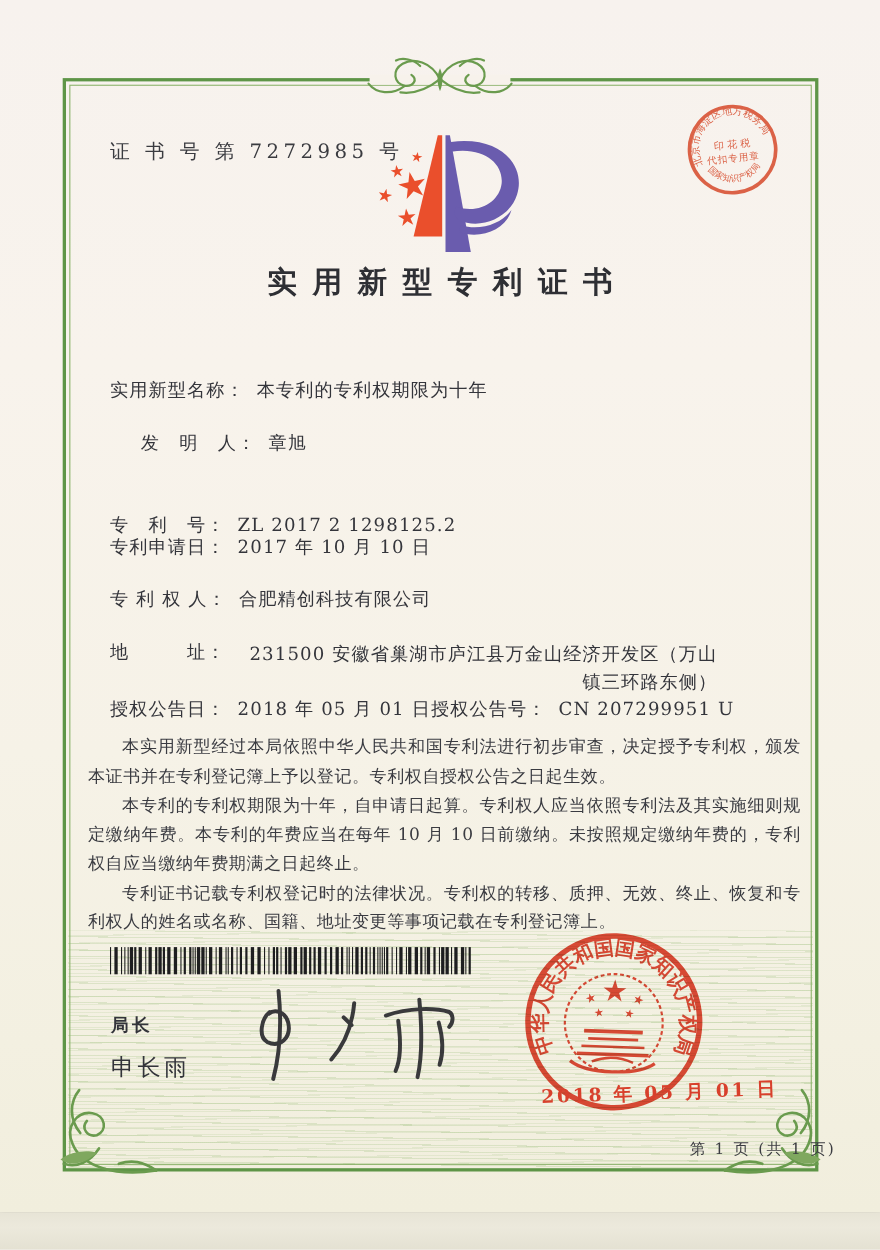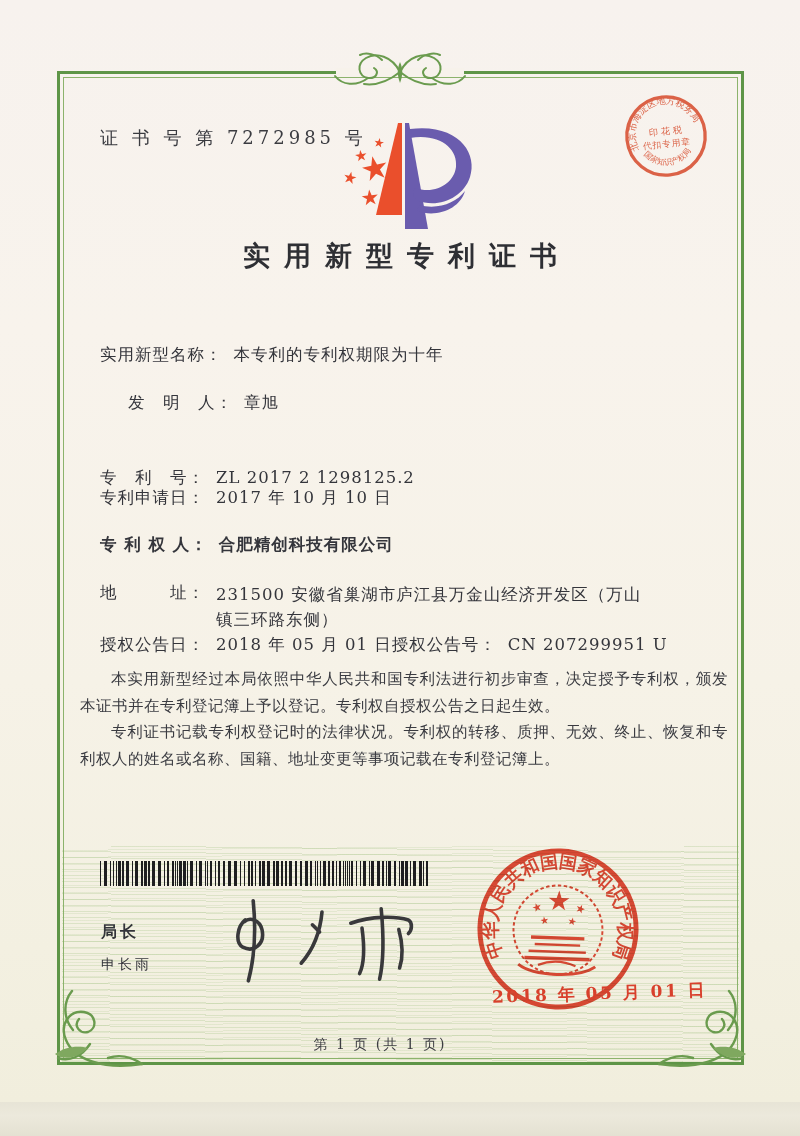--- a/index.html
+++ b/index.html
@@ -52,53 +52,53 @@
   #title {
     position:absolute; left:0; top:238px; width:800px;
     text-align:center; font-size:27px; font-weight:600;
     letter-spacing:14px; text-indent:14px; color:#2e2f34;
   }
 
   
   .row { position:absolute; left:100px; font-size:16.5px; letter-spacing:1px; color:#34353b; white-space:nowrap; }
   .row .val { margin-left:11px; }
   #f0 { top:344px; } #f1 { top:392px;margin-left:28px; } #f2 { top:439px;margin-top:28px; }
-  #f3 { top:487px; } #f4 { top:534px;font-weight:bold; }
-  #f5 { top:582px; white-space:normal; }
+  #f3 { top:487px; } #f4 { top:534px; }
+  #f5 { top:582px; white-space:normal;text-align:right; }
   #f5 .val {
     display:inline-block; width:436px; vertical-align:top;
     line-height:25px; white-space:normal;
   }
   #grant-row { top:634px; }
   #grant-row .pair2 { }
 
   
   #body-text {
     position:absolute; left:80px; top:666px; width:648px;
     font-size:15.5px; line-height:26.5px; text-align:justify;
     color:#3a3b41; letter-spacing:.5px;
   }
   #body-text p { text-indent:2em; }
 
   
   #barcode-wrap { position:absolute; left:100px; top:861px; width:332px; height:25px; }
   #director-label { position:absolute; left:101px; top:922px; font-size:16px; letter-spacing:3px;font-weight:bold; }
-  #director-name  { position:absolute; left:101px; top:956px; font-size:14px; letter-spacing:3px; }
+  #director-name  { position:absolute; left:101px; top:956px; font-size:21px; letter-spacing:3px; }
   #signature { position:absolute; left:218px; top:890px; width:200px; height:100px; }
   #seal {
     position:absolute; left:474px; top:845px; width:168px; height:168px;
     mix-blend-mode:multiply; opacity:.93; transform:rotate(2deg);
   }
   #seal-date {
     position:absolute; left:492px; top:982px; font-size:17px;
     color:#d8402c; letter-spacing:2.5px; transform:rotate(-2deg);
     font-weight:600;
   }
   #footer {
-    position:absolute; left:0; top:1036px; width:760px; text-align:center;
+    position:absolute; left:0; top:1036px; width:760px; text-align:right;
     font-size:14px; letter-spacing:2px; color:#3c3d42;
   }
   svg text { font-family:"DejaVu Serif","Liberation Serif",serif; }
 </style>
 </head>
 <body>
 
 <div id="paper">
 
   <div id="frame"></div>
@@ -194,20 +194,21 @@
   </div>
   <div class="row" id="f5">
     <span class="lab">地　　　址：</span><span class="val">231500 安徽省巢湖市庐江县万金山经济开发区（万山镇三环路东侧）</span>
   </div>
   <div class="row" id="grant-row">
     <span>授权公告日：</span><span class="val">2018 年 05 月 01 日</span><span class="pair2">授权公告号：</span><span class="val">CN 207299951 U</span>
   </div>
 
   <div id="body-text">
     <p>本实用新型经过本局依照中华人民共和国专利法进行初步审查，决定授予专利权，颁发本证书并在专利登记簿上予以登记。专利权自授权公告之日起生效。</p>
+    <p>本专利的专利权期限为十年，自申请日起算。专利权人应当依照专利法及其实施细则规定缴纳年费。本专利的年费应当在每年 10 月 10 日前缴纳。未按照规定缴纳年费的，专利权自应当缴纳年费期满之日起终止。</p>
     <p>专利证书记载专利权登记时的法律状况。专利权的转移、质押、无效、终止、恢复和专利权人的姓名或名称、国籍、地址变更等事项记载在专利登记簿上。</p>
   </div>
 
   <div id="barcode-wrap">
     <svg viewBox="0 0 332 25" width="332" height="25" preserveAspectRatio="none">
         <rect x="0" y="0" width="1" height="25" fill="#1e1e20"></rect>
         <rect x="4" y="0" width="3" height="25" fill="#1e1e20"></rect>
         <rect x="10" y="0" width="1" height="25" fill="#1e1e20"></rect>
         <rect x="13" y="0" width="1" height="25" fill="#1e1e20"></rect>
         <rect x="16" y="0" width="1" height="25" fill="#1e1e20"></rect>

